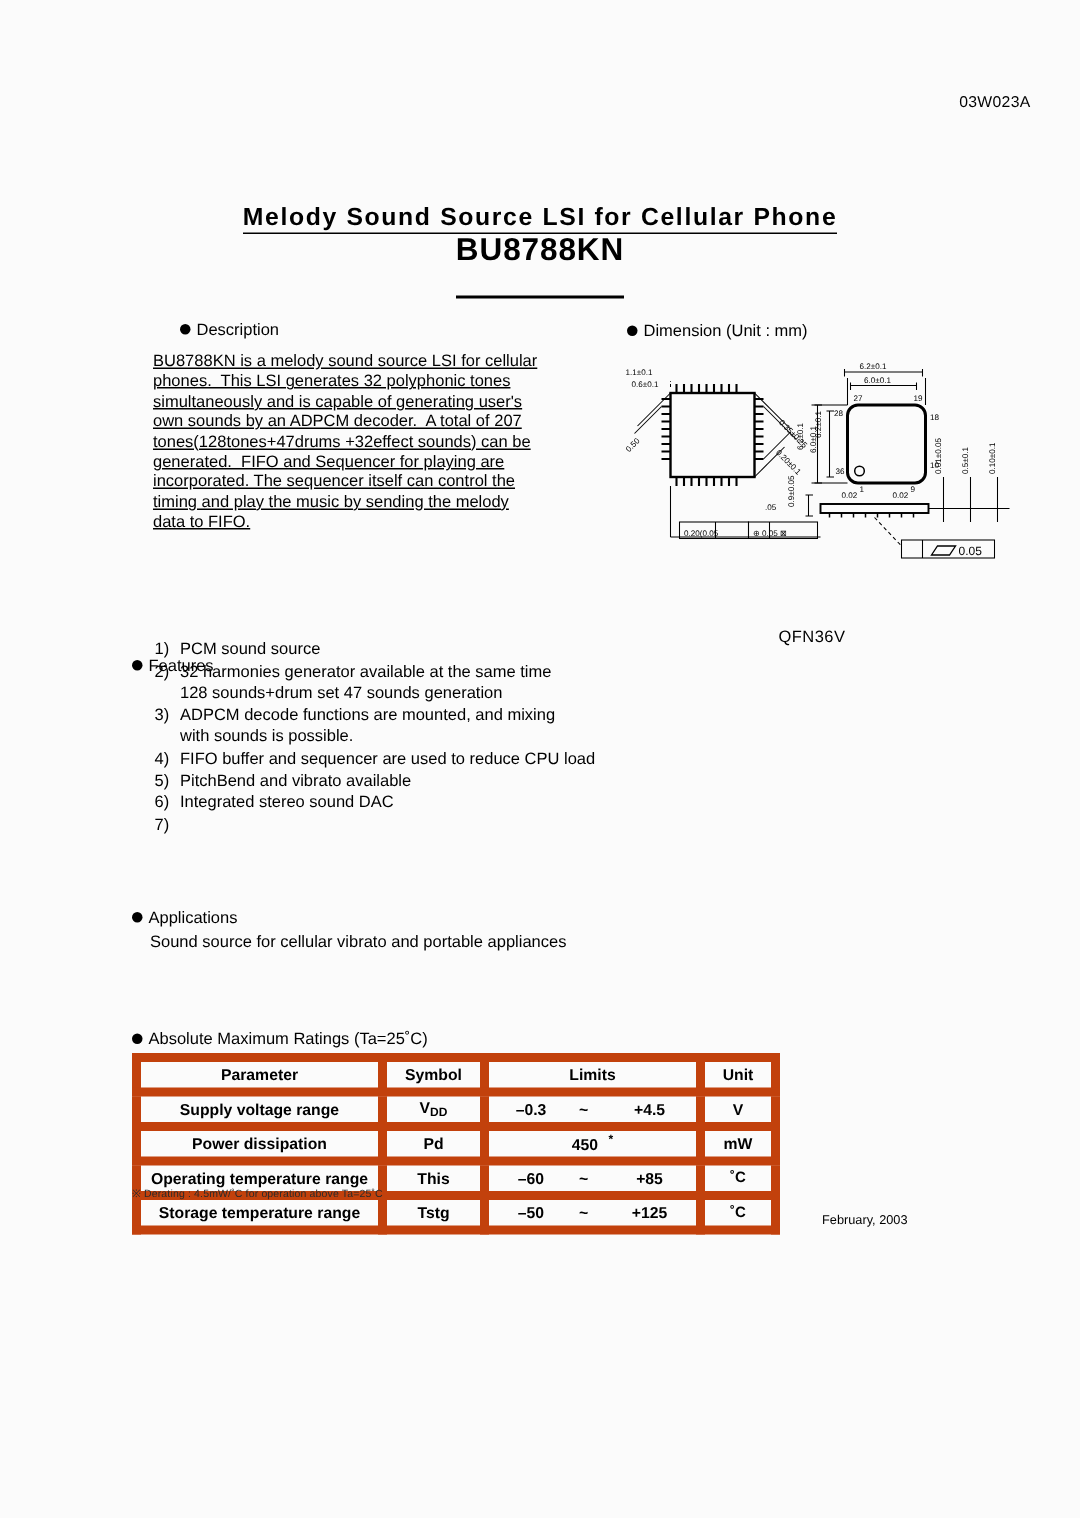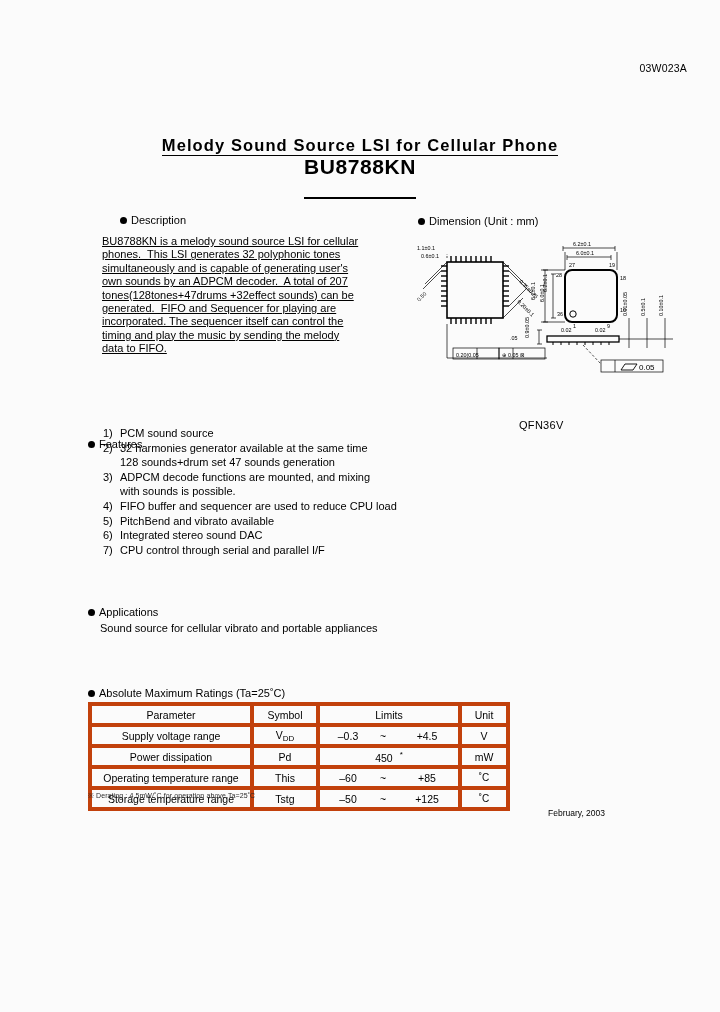--- a/index.html
+++ b/index.html
@@ -119,24 +119,24 @@
 
   
   .amr-table {
     position: absolute;
     left: 88px;
     top: 702px;
     border-collapse: collapse;
     font-size: 10.5px;
   }
   .amr-table td, .amr-table th {
-    border: 4px solid #c2410c;
+    border: 6px solid #c2410c;
     padding: 0;
     height: 17px;
-    font-weight: normal;
+    font-weight: bold;
     text-align: center;
     vertical-align: middle;
   }
   .c-param { width: 158px; text-align: left; padding-left: 4px; }
   .c-sym   { width: 62px;  }
   .c-lim   { width: 138px; }
   .c-unit  { width: 44px;  }
   .lim-cell { position: relative; }
   .lim-3 {
     display: flex;
@@ -218,21 +218,20 @@
     <div class="feat-row">
       <span class="feat-num">5)</span>
       <span class="feat-txt">PitchBend and vibrato available</span>
     </div>
     <div class="feat-row">
       <span class="feat-num">6)</span>
       <span class="feat-txt">Integrated stereo sound DAC</span>
     </div>
     <div class="feat-row">
       <span class="feat-num">7)</span>
-      <span class="feat-txt">CPU control through serial and parallel I/F</span>
     </div>
   </div>
 
   <div class="sec-head" style="left:88px; top:606px;">
     <span class="bullet"></span><span>Applications</span>
   </div>
   <div class="body-text" style="left:100px; top:622px; width:400px;">Sound source for cellular vibrato and portable appliances</div>
 
   <div class="sec-head" style="left:418px; top:215px;">
     <span class="bullet"></span><span>Dimension (Unit : mm)</span>

